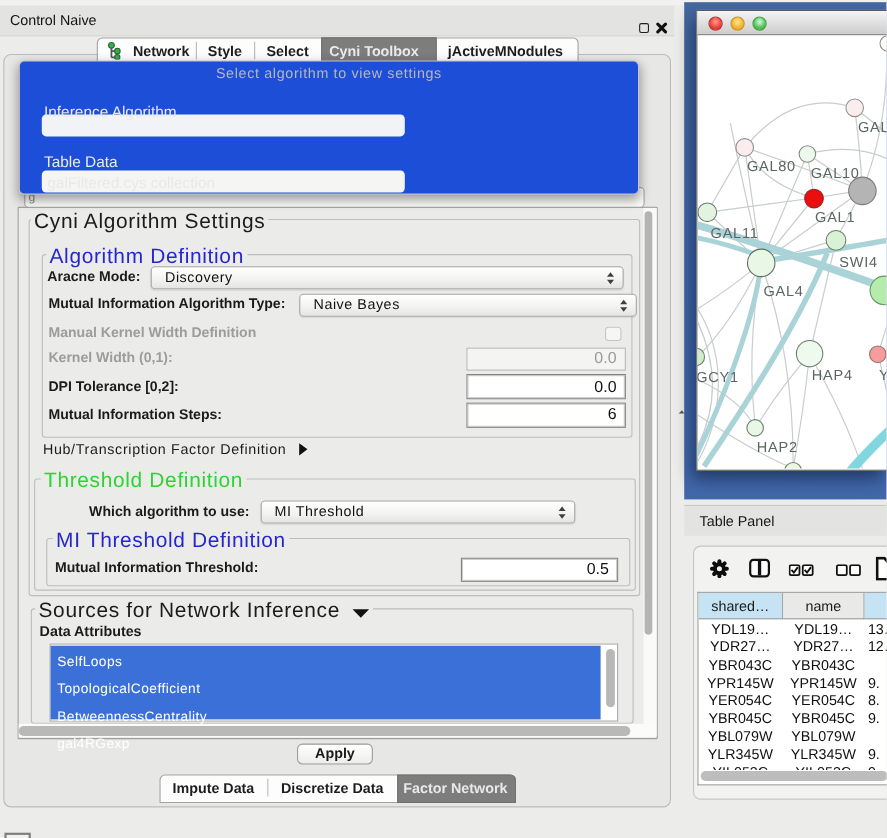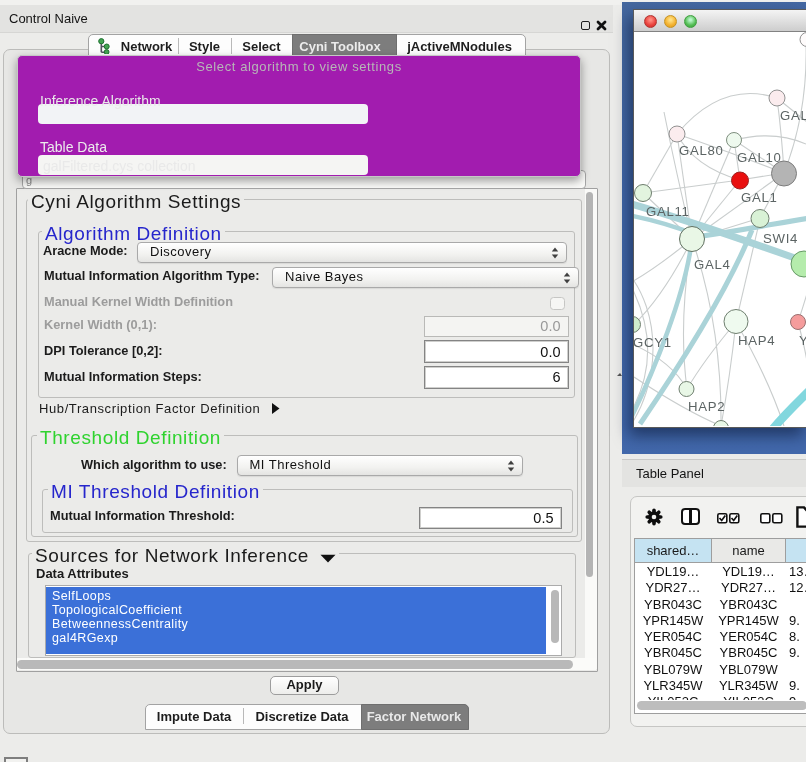--- a/index.html
+++ b/index.html
@@ -121,21 +121,21 @@
     </div>
 
   <div class="groupbox" style="left:28px;top:553px;width:545.5px;height:103px;"></div>
   <div class="gtitle" style="left:32px;top:545px;color:#1b1b1b;">Sources for Network Inference <svg style="vertical-align:-0.5px;margin-left:5px;" width="16" height="9" viewBox="0 0 16 9">
         <path d="M0.5 0.8 L15.5 0.8 L8 8.6 Z" fill="#111"></path>
       </svg></div>
 
   <div class="lbl abs" style="left:36px;top:566px;font-size:13px;">Data Attributes</div>
   <div class="abs" style="left:45px;top:585px;width:515px;height:69px;background:#ffffff;border:1px solid #ababab;">
     <div class="abs" style="left:0;top:1px;width:500px;height:67px;background:#3b70d8;"></div>
-    <div class="abs" style="left:6px;top:2.5px;font-size:12.5px;letter-spacing:0.4px;color:#fff;line-height:14px;">SelfLoops<br>TopologicalCoefficient<br>BetweennessCentrality<br>gal4RGexp</div>
+    <div class="abs" style="left:6px;top:2.5px;font-size:12.5px;letter-spacing:0.4px;color:#fff;line-height:25px;">SelfLoops<br>TopologicalCoefficient<br>BetweennessCentrality<br>gal4RGexp</div>
     <div class="abs" style="left:505px;top:4px;width:8px;height:53px;background:#b8b8b8;border-radius:4.5px;"></div>
   </div>
 
   <div class="abs" style="left:585px;top:189px;width:12px;height:480px;background:#fafaf8;"></div>
   <div class="abs" style="left:585.5px;top:192px;width:7.5px;height:385px;background:#b4b4b4;border-radius:4px;"></div>
   <div class="abs" style="left:17px;top:658px;width:579px;height:11.5px;background:#fbfbf9;"></div>
   <div class="abs" style="left:17px;top:660px;width:556px;height:9px;background:#b9b9b9;border-radius:4.5px;"></div>
 </div>
 
 <div id="bottomzone">
@@ -150,21 +150,21 @@
   <div class="abs" style="left:243px;top:709px;width:118px;height:16px;font-size:13px;font-weight:bold;color:#1d1d1d;text-align:center;">Discretize Data</div>
   <div class="abs" style="left:361px;top:709px;width:106px;height:16px;font-size:13px;font-weight:bold;color:#e9e9e9;text-align:center;">Factor Network</div>
 
   <div class="abs" style="left:4px;top:757px;width:20px;height:10px;border:2px solid #7e7e7e;background:#f2f2f0;"></div>
 </div>
 
 <div class="abs" style="left:22px;top:170px;width:562px;height:17px;background:#fbfbf9;border:1px solid #a6a6a6;border-radius:4px;"></div>
 <div class="abs" style="left:26px;top:174px;font-size:11px;color:#8a8a8a;">g</div>
 
 <div id="popup">
-  <div class="abs" style="left:17px;top:55px;width:562px;height:120px;background:#a21caf;border:1px solid #c6c6c6;border-radius:5px;box-shadow:0 4px 10px rgba(0,0,0,0.38);">
+  <div class="abs" style="left:17px;top:55px;width:562px;height:120px;background:#1d4ed8;border:1px solid #c6c6c6;border-radius:5px;box-shadow:0 4px 10px rgba(0,0,0,0.38);">
     <div style="position:absolute;left:0;top:2.5px;width:100%;text-align:center;font-size:13px;letter-spacing:0.6px;color:#b7b7b7;">Select algorithm to view settings</div>
     <div style="position:absolute;left:20px;top:48px;width:330px;height:20px;background:#f2f3f6;border-radius:4px;"></div>
     <div style="position:absolute;left:22px;top:37px;font-size:14px;color:#e9e9e9;">Inference Algorithm</div>
     <div style="position:absolute;left:22px;top:83px;font-size:14px;color:#ececec;">Table Data</div>
     <div style="position:absolute;left:20px;top:99px;width:330px;height:20px;background:#f5f5f3;border-radius:4px;"></div>
     <div style="position:absolute;left:25px;top:102px;font-size:14px;color:#e9e9e9;">galFiltered.cys collection</div>
   </div>
 </div>
 
 <div id="rightside">

